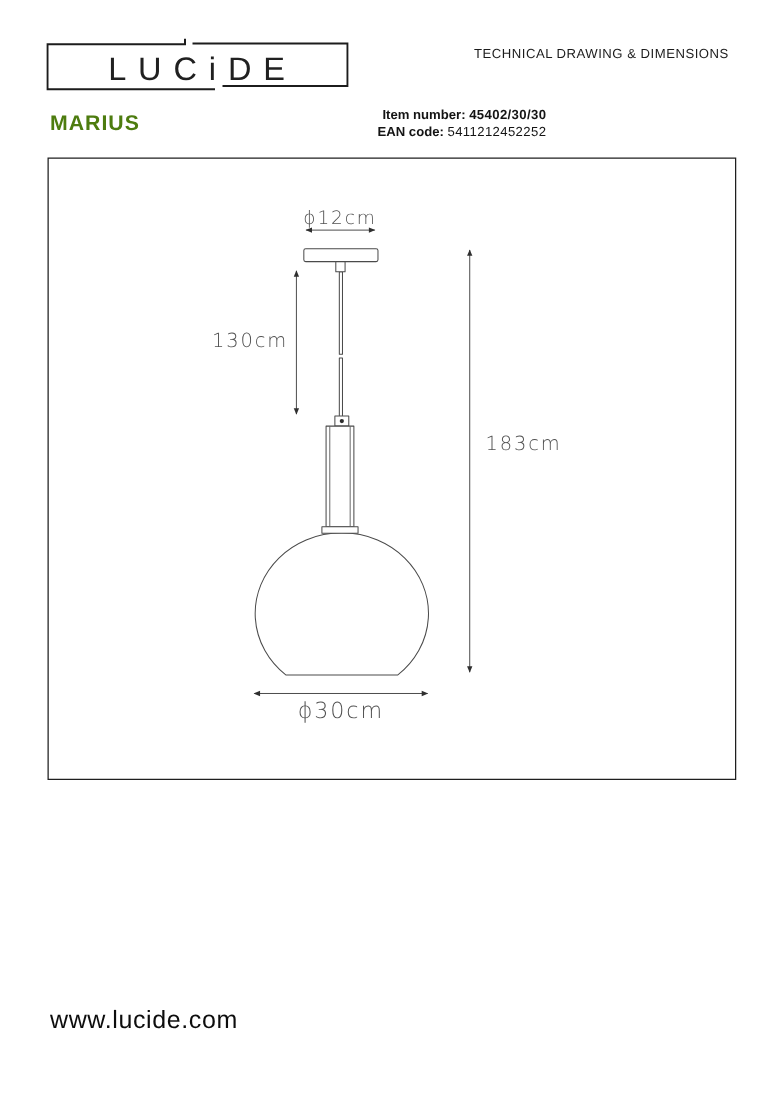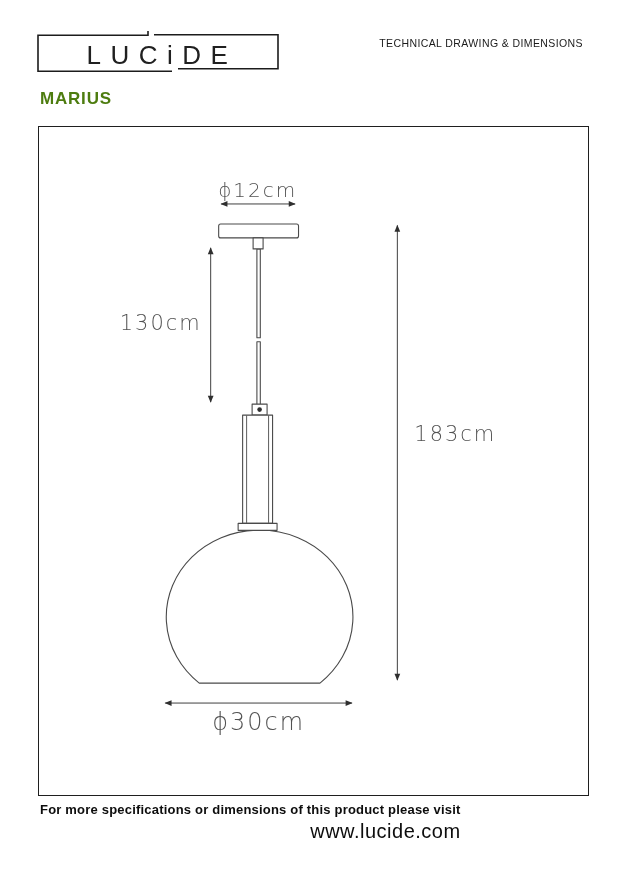--- a/index.html
+++ b/index.html
@@ -9,21 +9,21 @@
   
   .logo-svg{position:absolute;left:37px;top:29px;width:242px;height:46px;}
   .doc-title{position:absolute;top:37px;right:37px;font-size:10.5px;letter-spacing:.4px;color:#1b1b1b;font-weight:400;}
   .product-name{position:absolute;left:40px;top:89px;font-size:17px;font-weight:bold;letter-spacing:.8px;color:#4d7c0f;}
   .meta{position:absolute;left:302px;top:85px;font-size:10.5px;color:#141414;line-height:14px;}
   .meta-label{font-weight:bold;}
   .meta-value{letter-spacing:.3px;}
   .meta-value.bold{font-weight:bold;}
 
   
-  .frame{position:absolute;left:38px;top:126px;width:551px;height:670px;border:1.5px solid #1f1f1f;box-sizing:border-box;background:#fff;}
+  .frame{position:absolute;left:38px;top:126px;width:551px;height:498px;border:1.5px solid #1f1f1f;box-sizing:border-box;background:#fff;}
   .frame svg{display:block;width:100%;height:100%;}
 
   
   .ln{stroke:#4a4a4a;stroke-width:1.1;fill:#ffffff;stroke-linejoin:round;}
   .dim{stroke:#3f3f3f;stroke-width:1;fill:none;}
   .dim-text{font-family:"DejaVu Sans", sans-serif;fill:#525252;letter-spacing:2px;font-weight:300;}
   .logo-path{stroke:#1c1c1c;stroke-width:1.6;fill:none;}
   .logo-text{font-family:"Liberation Sans", sans-serif;font-weight:100;fill:#202020;letter-spacing:9.5px;}
 
   
@@ -39,20 +39,30 @@
   <svg class="logo-svg" viewBox="0 0 242 44" aria-hidden="true">
     <path class="logo-path" d="M 111 1 V 5.3 H 1 V 41.3 H 135"></path>
     <path class="logo-path" d="M 117 4.7 H 241 V 38.7 H 141"></path>
     <text class="logo-text" x="125" y="34" text-anchor="middle" font-size="26">LUCiDE</text>
   </svg>
 
   <div class="doc-title">TECHNICAL DRAWING &amp; DIMENSIONS</div>
 
   <div class="product-name">MARIUS</div>
 
+  <div class="meta">
+    <div class="meta-row">
+      <span class="meta-label">Item number:</span>
+      <span class="meta-value bold">45402/30/30</span>
+    </div>
+    <div class="meta-row">
+      <span class="meta-label">EAN code:</span>
+      <span class="meta-value">5411212452252</span>
+    </div>
+  </div>
 
   <div class="frame">
     <svg viewBox="0 0 550 669" aria-hidden="true">
       <defs>
         <marker id="ah" viewBox="0 0 10 10" refX="9" refY="5" markerWidth="9" markerHeight="7" orient="auto-start-reverse">
           <path d="M0,0.9 L10,5 L0,9.1 z" fill="#2f2f2f"></path>
         </marker>
       </defs>
 
       <path class="ln" d="M 160.5 557 A 93.5 87 0 1 1 281.5 557 Z"></path>
@@ -78,17 +88,16 @@
 
       <line class="dim" x1="359" y1="98.5" x2="359" y2="554" marker-start="url(#ah)" marker-end="url(#ah)"></line>
       <text class="dim-text" x="376" y="314" text-anchor="start" font-size="21">183cm</text>
 
       <line class="dim" x1="126.5" y1="577" x2="313.5" y2="577" marker-start="url(#ah)" marker-end="url(#ah)"></line>
       <text class="dim-text" x="220" y="604" text-anchor="middle" font-size="24">ϕ30cm</text>
     </svg>
   </div>
 
   <div class="footer">
-    <div class="footer-note">For more specifications or dimensions of this product please visit</div>
     <div class="footer-site">www.lucide.com</div>
   </div>
 
 </div>
 
 </body></html>

